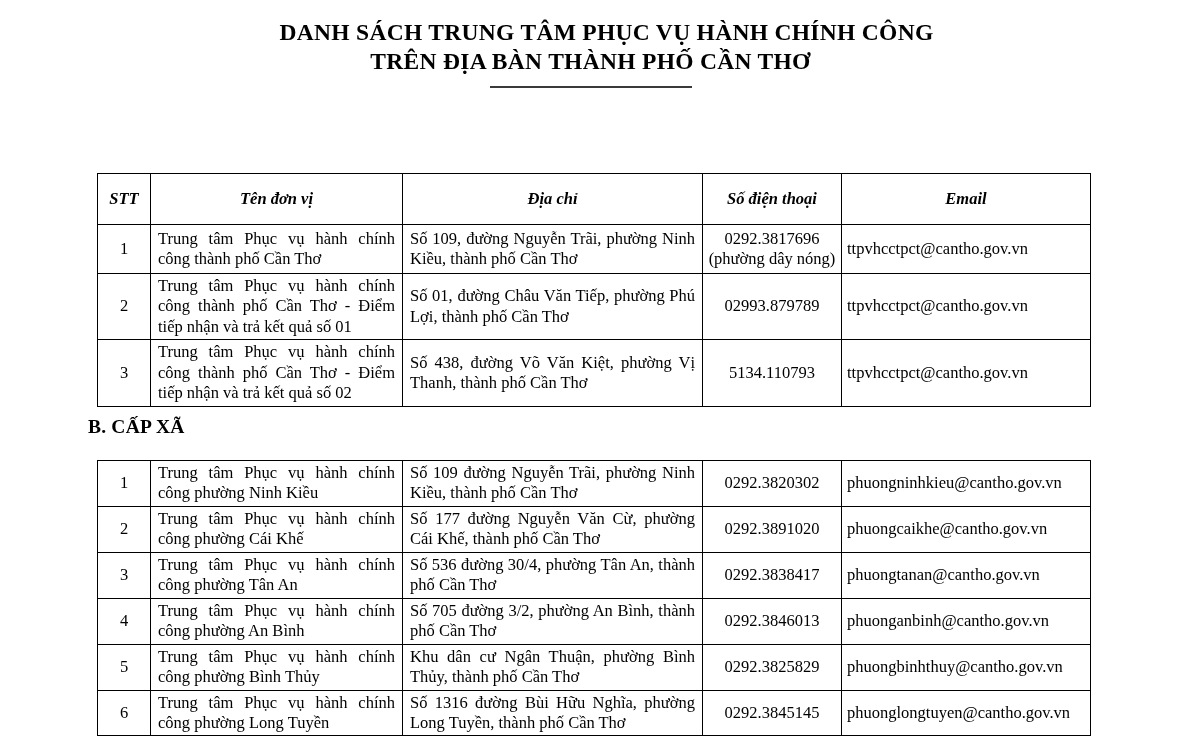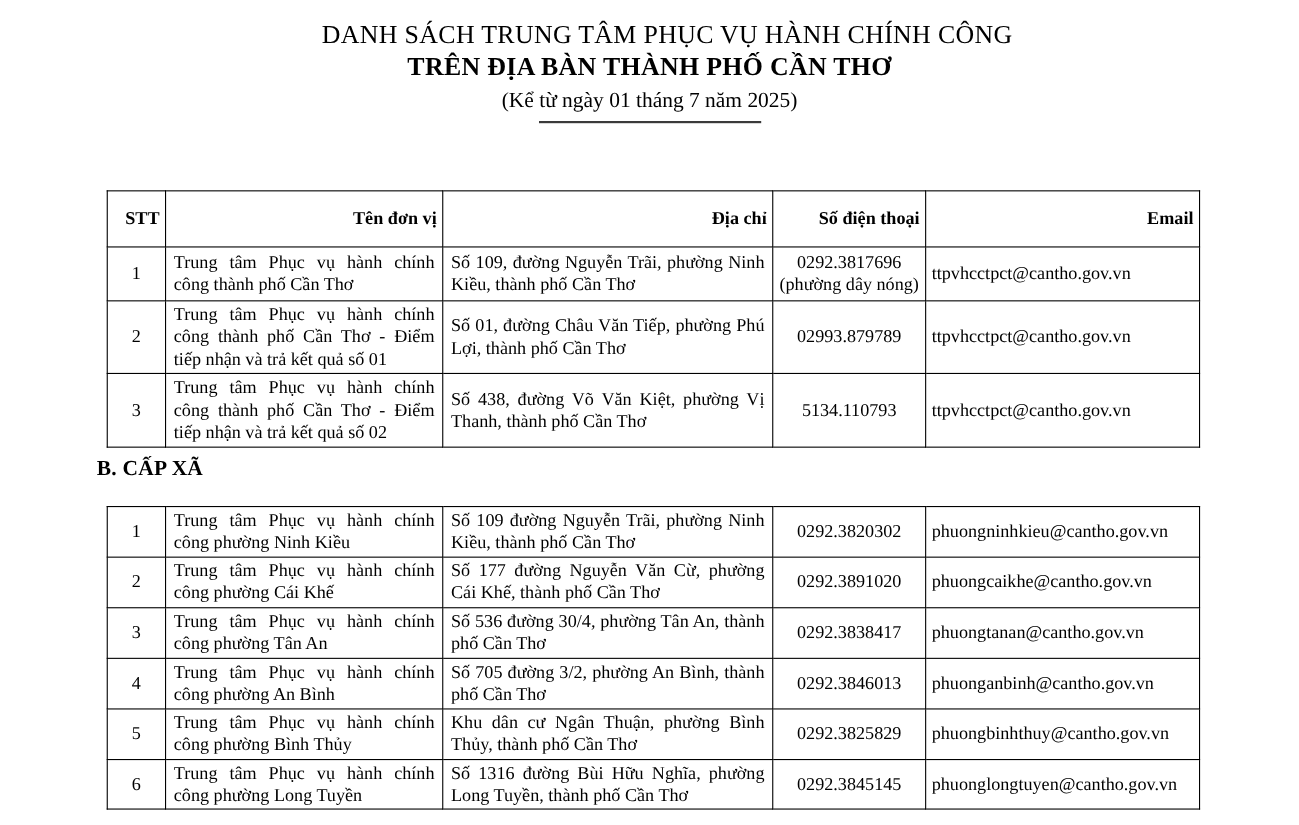--- a/index.html
+++ b/index.html
@@ -23,21 +23,21 @@
     box-sizing: border-box;
   }
 
   
   .title-block {
     text-align: center;
     padding-top: 18px;
   }
   .doc-title-line1 {
     font-size: 23.5px;
-    font-weight: normal;
+    font-weight: bold;
     letter-spacing: 0.3px;
     line-height: 1.22;
     margin-left: 32px;
   }
   .doc-title-line2 {
     font-size: 23.5px;
     font-weight: bold;
     letter-spacing: 0.3px;
     line-height: 1.22;
   }
@@ -78,21 +78,22 @@
   }
   table.doc-table td,
   table.doc-table th {
     border: 1px solid #000000;
     vertical-align: middle;
     padding: 2px 5px;
     line-height: 1.24;
   }
   table.doc-table th {
     font-weight: bold;
-    text-align: right;
+    text-align: center;
+    font-style: italic;
   }
 
   
   #table-a {
     left: 97px;
     top: 173px;
     width: 993px;
   }
   #table-a .col-stt   { width: 53px; }
   #table-a .col-name  { width: 252px; }
@@ -132,21 +133,20 @@
 </style>
 </head>
 <body>
 
 <div class="page">
 
   <div class="title-block">
     <div class="doc-title-line1">DANH SÁCH TRUNG TÂM PHỤC VỤ HÀNH CHÍNH CÔNG</div>
     <div class="doc-title-line2">TRÊN ĐỊA BÀN THÀNH PHỐ CẦN THƠ</div>
     <div class="doc-subtitle-wrap">
-      <div class="doc-subtitle">(Kể từ ngày 01 tháng 7 năm 2025)</div>
       <div class="subtitle-rule"></div>
     </div>
   </div>
 
 
   <table id="table-a" class="doc-table">
     <colgroup>
       <col class="col-stt">
         <col class="col-name">
         <col class="col-addr">

